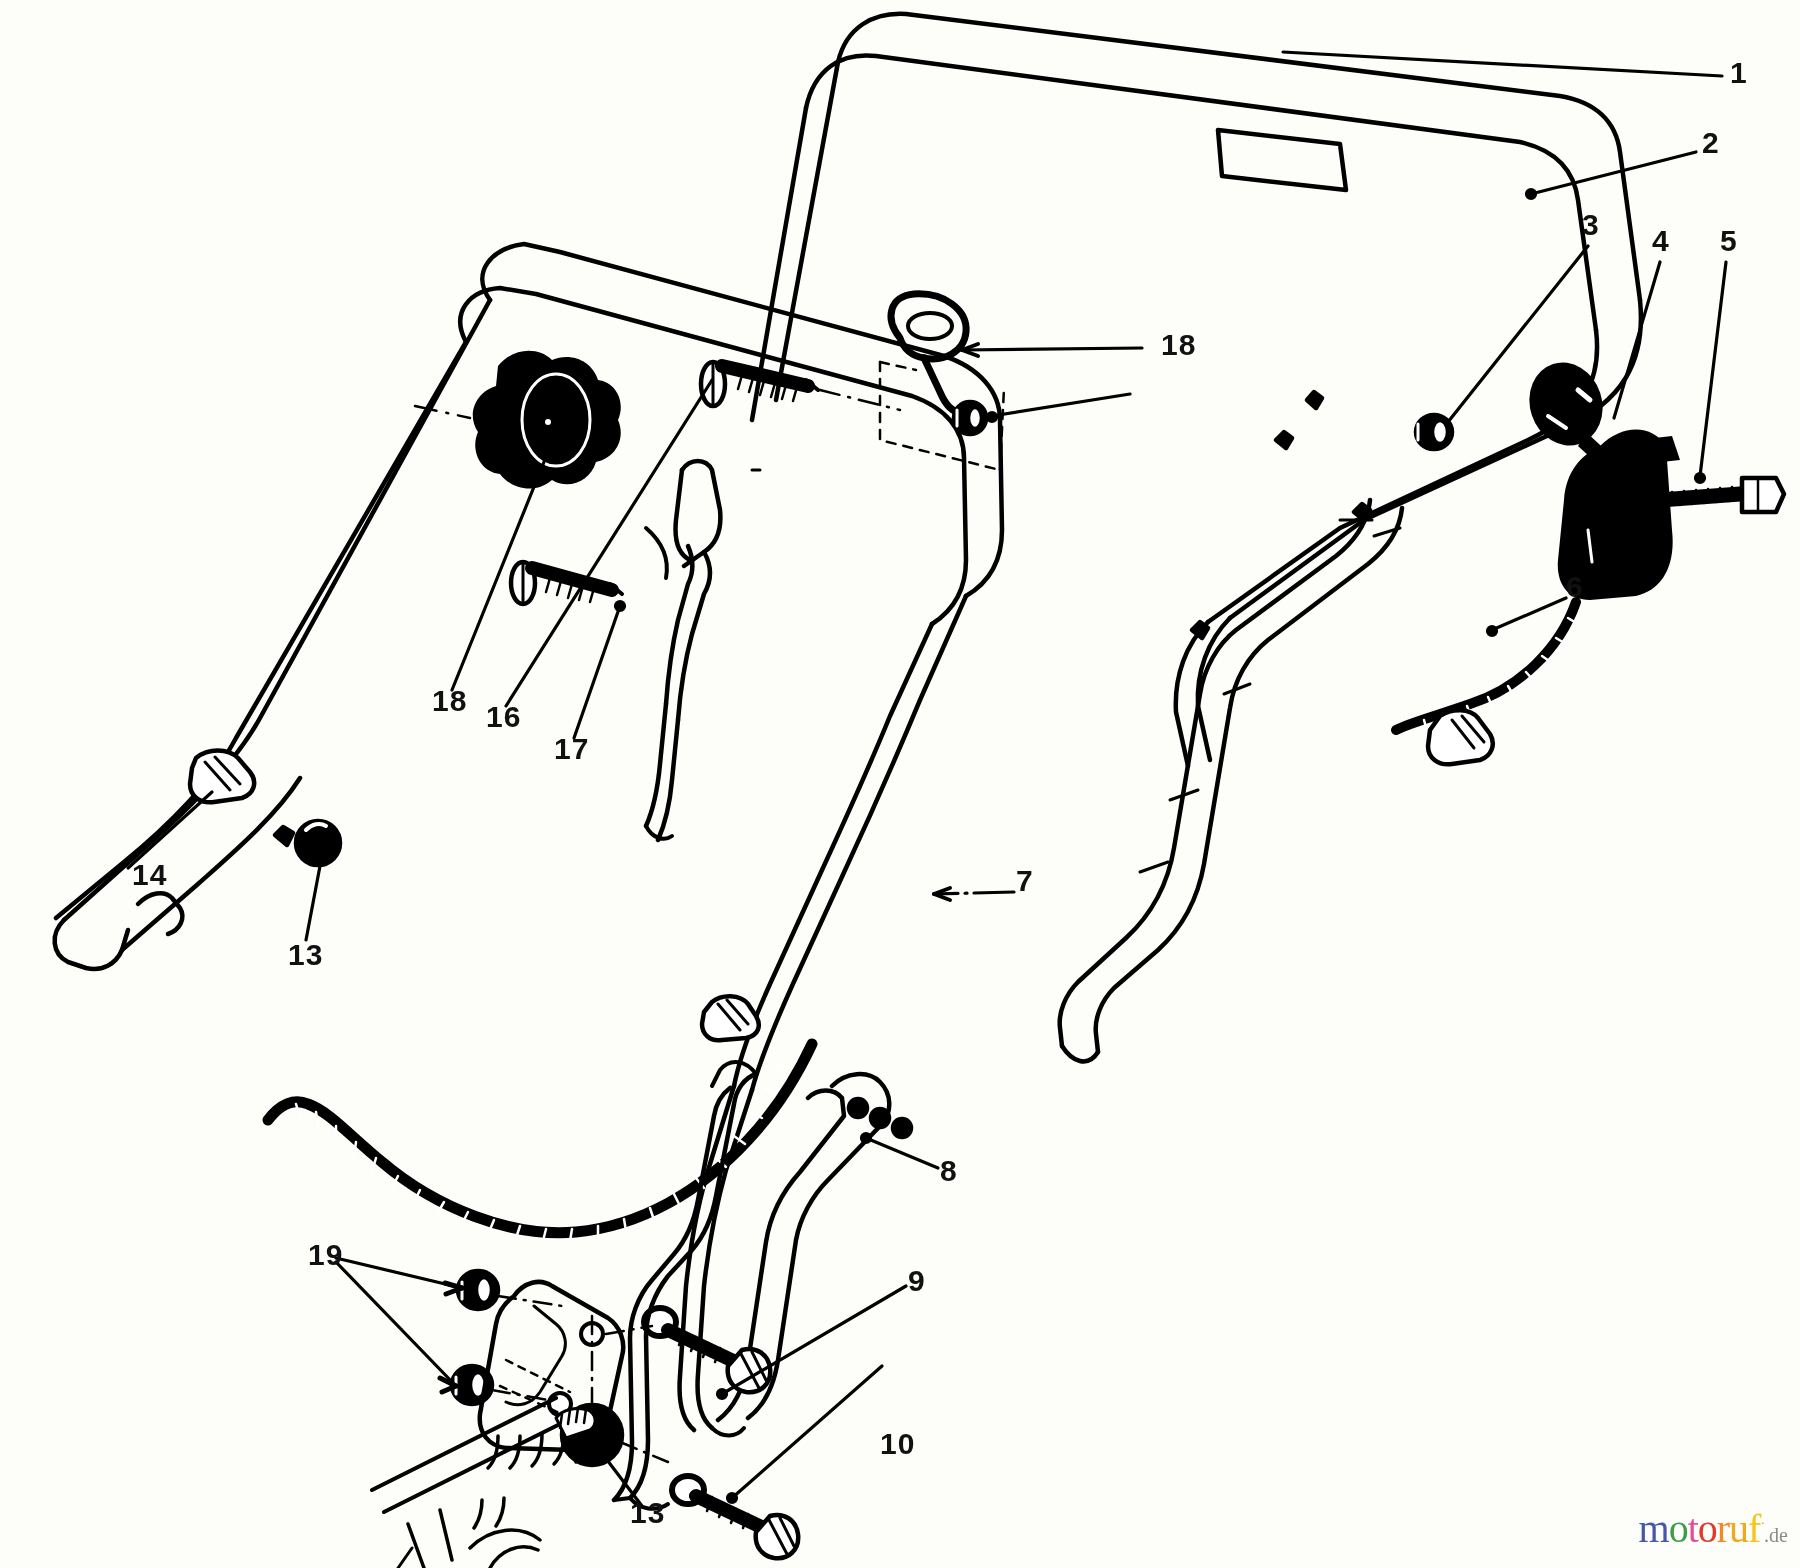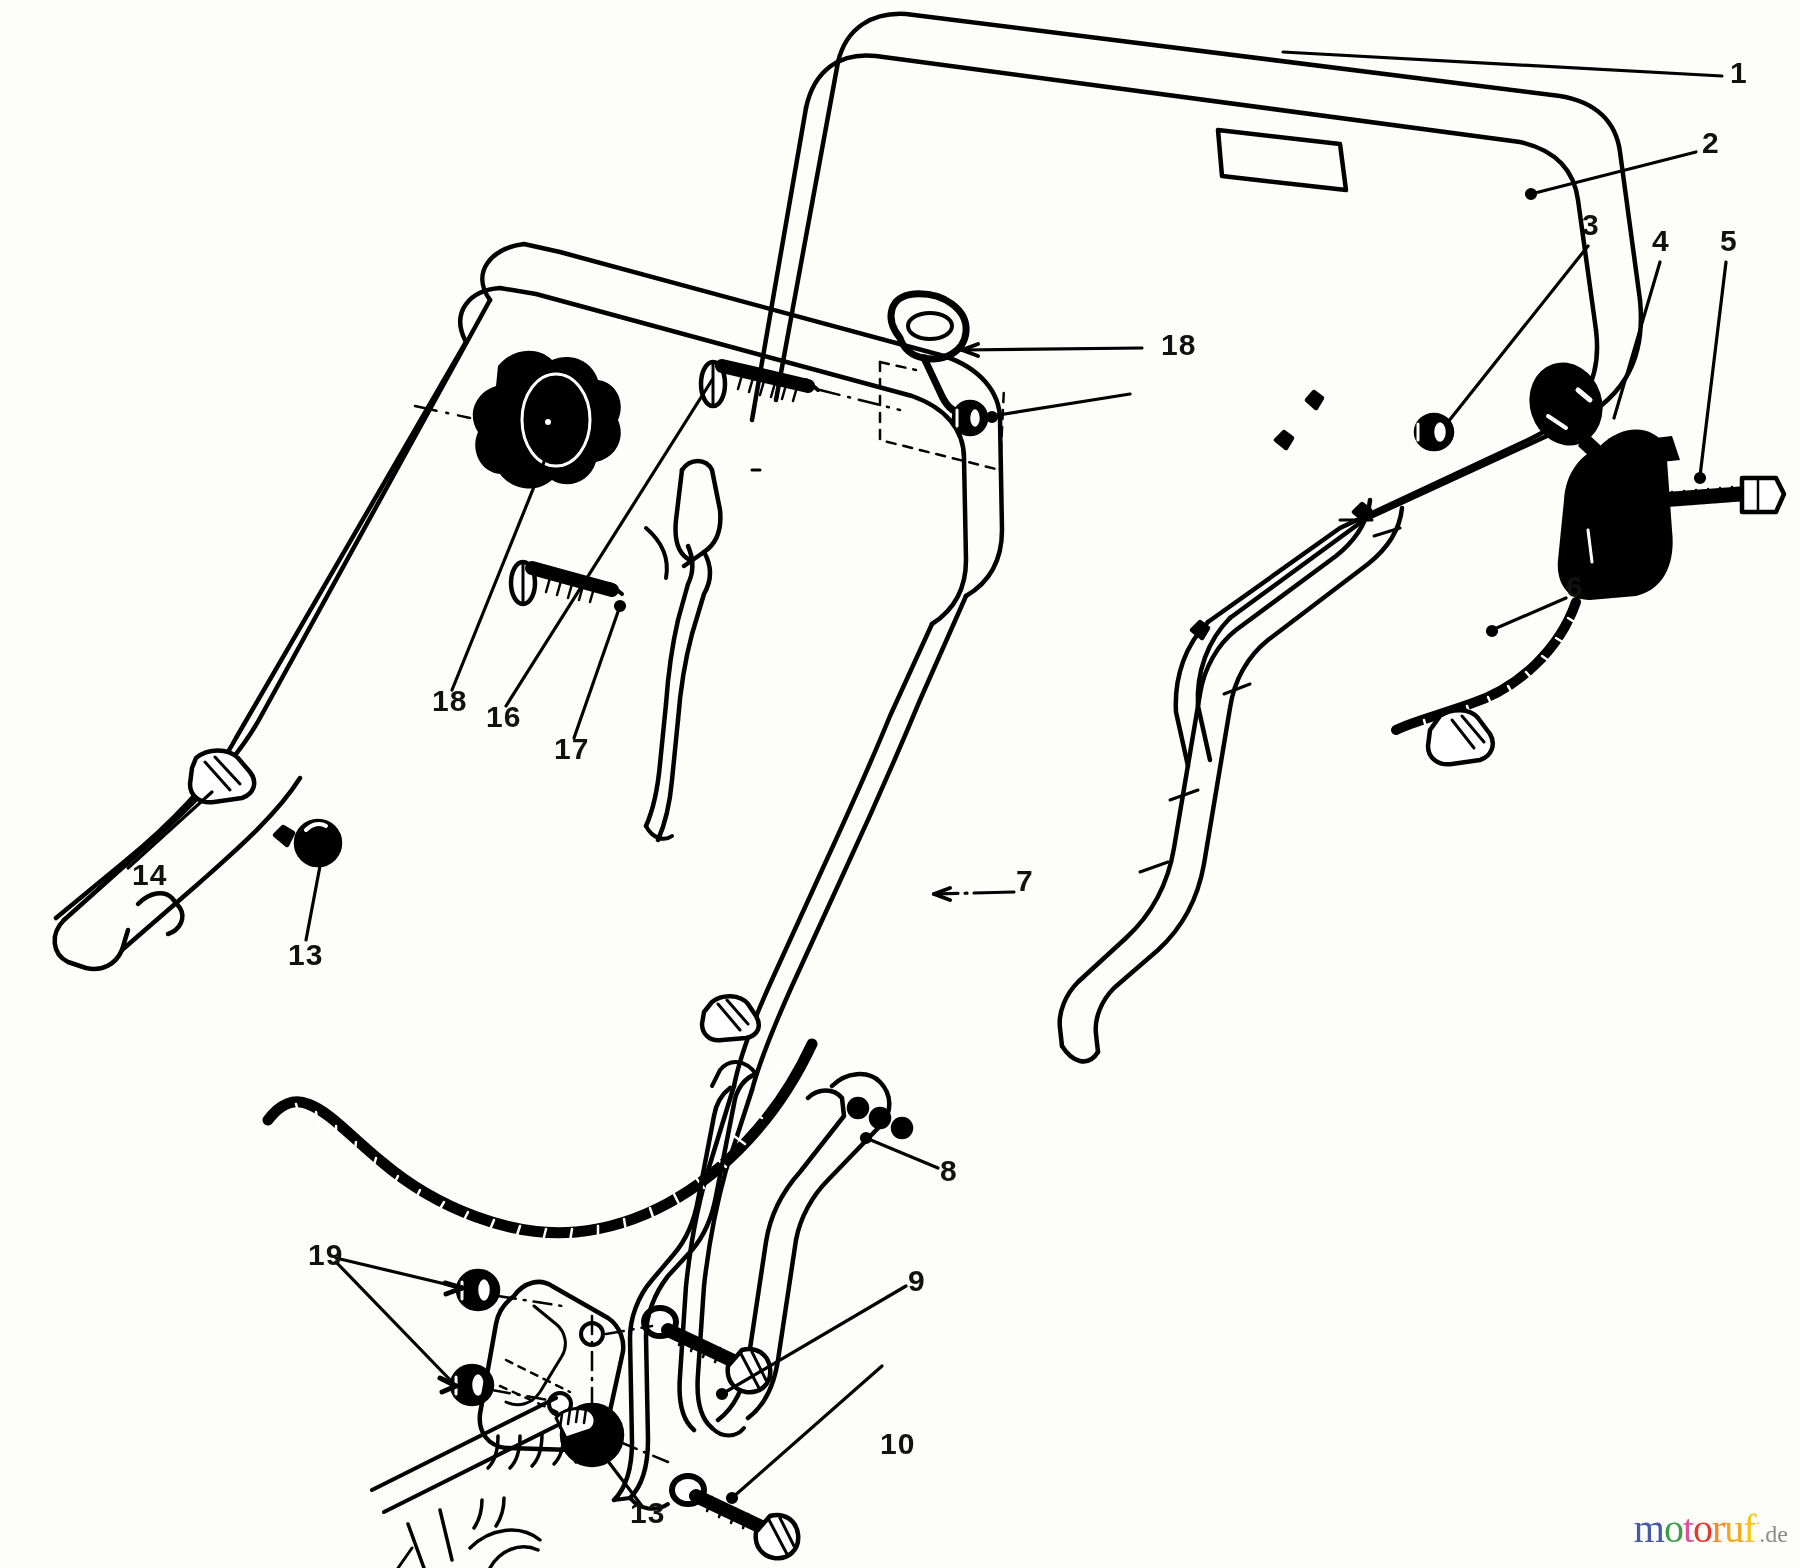--- a/index.html
+++ b/index.html
@@ -3,21 +3,21 @@
 <meta charset="utf-8">
 <style>
   html,body{margin:0;padding:0;background:#fff;}
   #stage{position:relative;width:1800px;height:1568px;background:#fdfdfa;overflow:hidden;
          font-family:"Liberation Sans", sans-serif;}
   #art{position:absolute;inset:0;width:1800px;height:1568px;}
   .callout{position:absolute;font-family:"Liberation Sans", sans-serif;
            font-weight:bold;font-size:30px;color:#111;letter-spacing:1px;line-height:1;}
   #wm{position:absolute;right:12px;bottom:16px;font-family:"Liberation Serif", serif;
       font-size:40px;letter-spacing:-1px;white-space:nowrap;}
-  #wm .d{font-size:24px;color:#8a8a8a;letter-spacing:0;}
+  #wm .d{font-size:20px;color:#8a8a8a;letter-spacing:0;}
   #wm sup{font-size:14px;vertical-align:super;}
 </style>
 </head>
 <body>
 
 <div id="stage">
 
   <svg id="art" viewBox="0 0 1800 1568" xmlns="http://www.w3.org/2000/svg">
     <rect x="0" y="0" width="1800" height="1568" fill="#fdfdfa"></rect>
 

